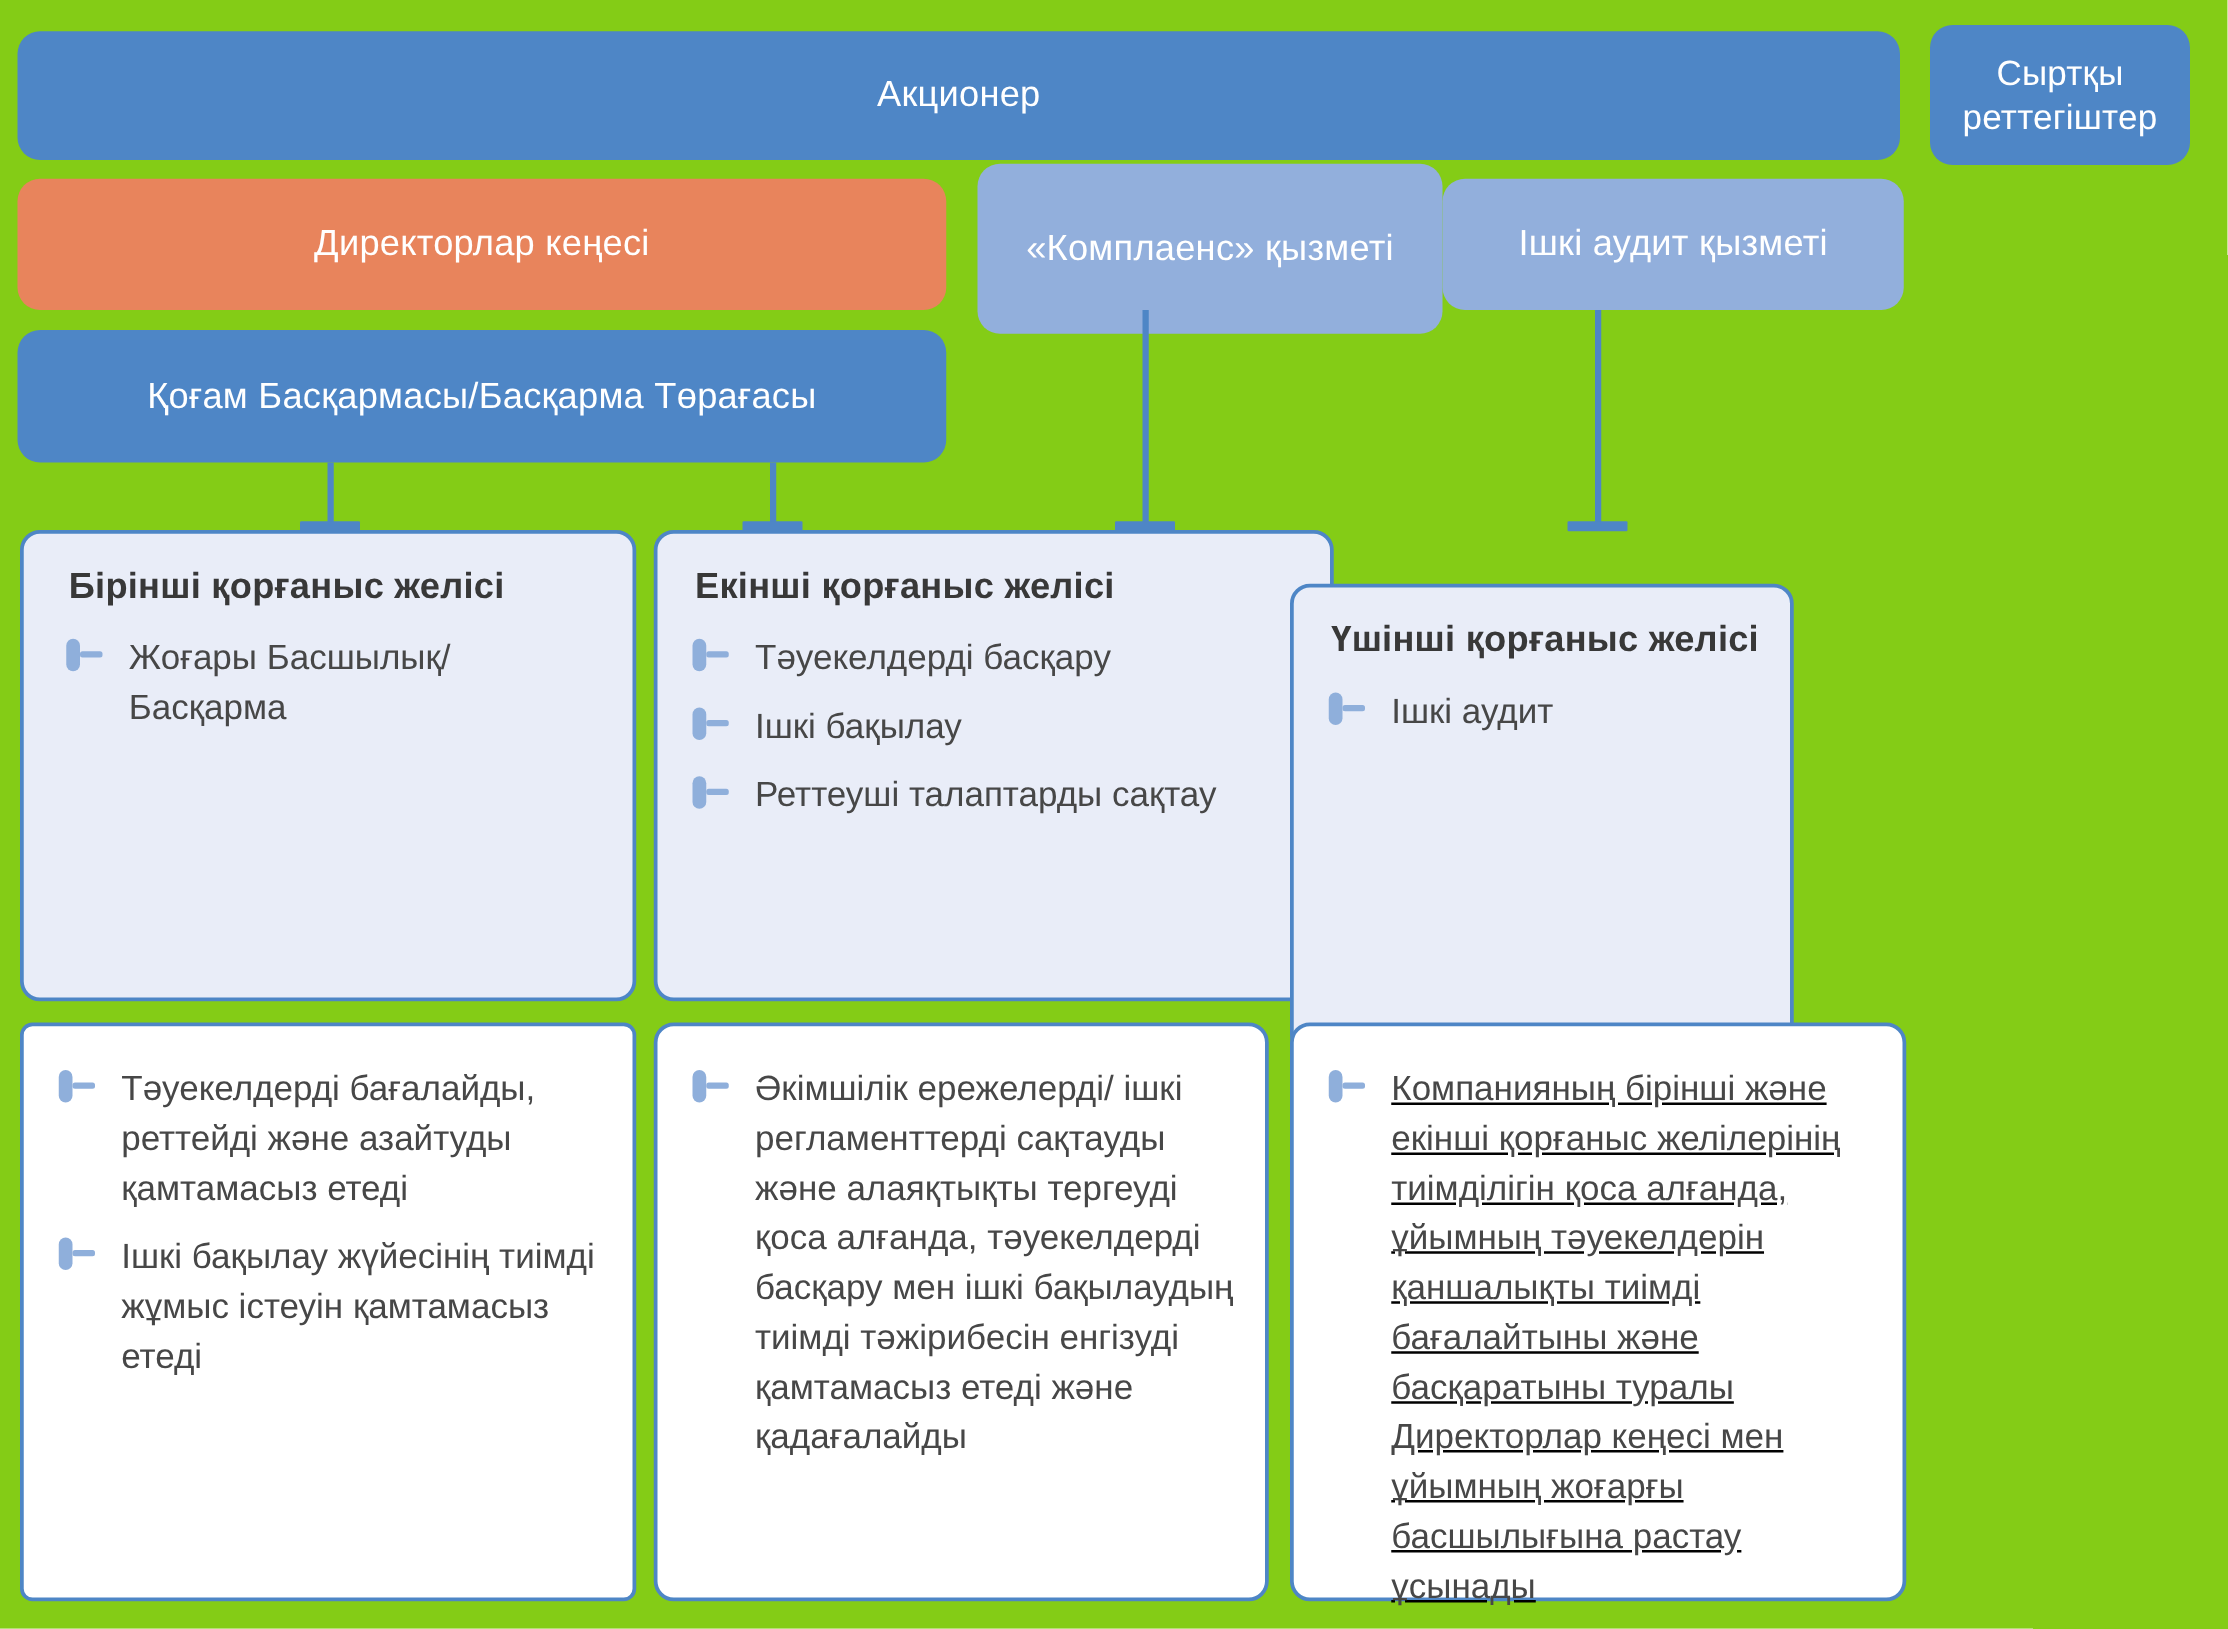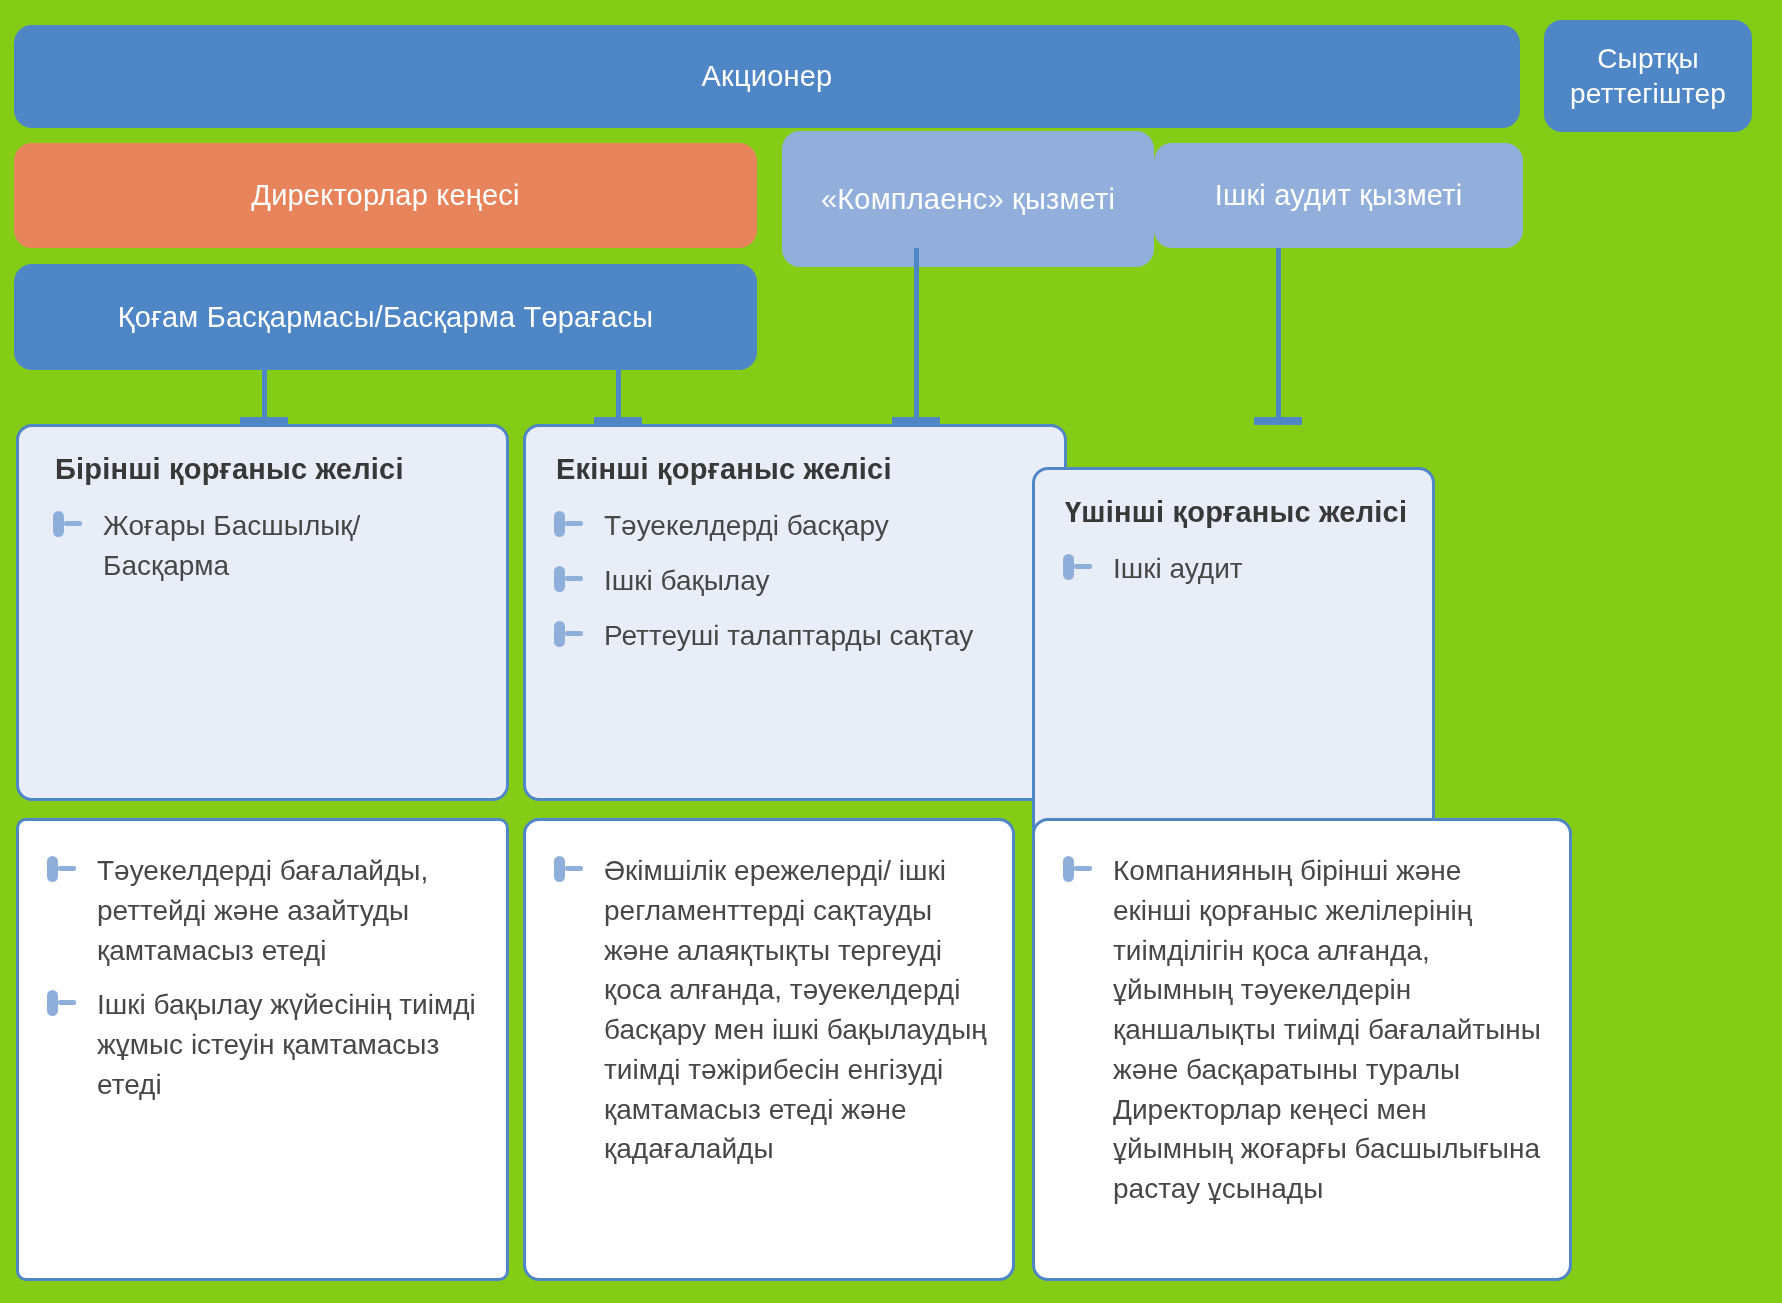--- a/index.html
+++ b/index.html
@@ -51,21 +51,21 @@
   #c4{left:1276px;top:248px;height:176px;}
   #t1{left:240px;top:417px;}
   #t2{left:594px;top:417px;}
   #t3{left:892px;top:417px;}
   #t4{left:1254px;top:417px;}
   #p1{left:16px;top:424px;width:493px;height:377px;padding-left:32px;}
   #p2{left:523px;top:424px;width:544px;height:377px;}
   #p3{left:1032px;top:424px;width:403px;height:377px;margin-top:43px;}
   #r1{left:16px;top:818px;width:493px;height:463px;border-radius:10px;}
   #r2{left:523px;top:818px;width:492px;height:463px;}
-  #r3{left:1032px;top:818px;width:540px;height:463px;}
+  #r3{left:1032px;top:818px;width:493px;height:463px;text-decoration:underline;}
 </style>
 </head>
 <body>
 
 <div id="stage">
 
   <div class="node blue" id="shareholder">
     <span>Акционер</span>
   </div>
 

